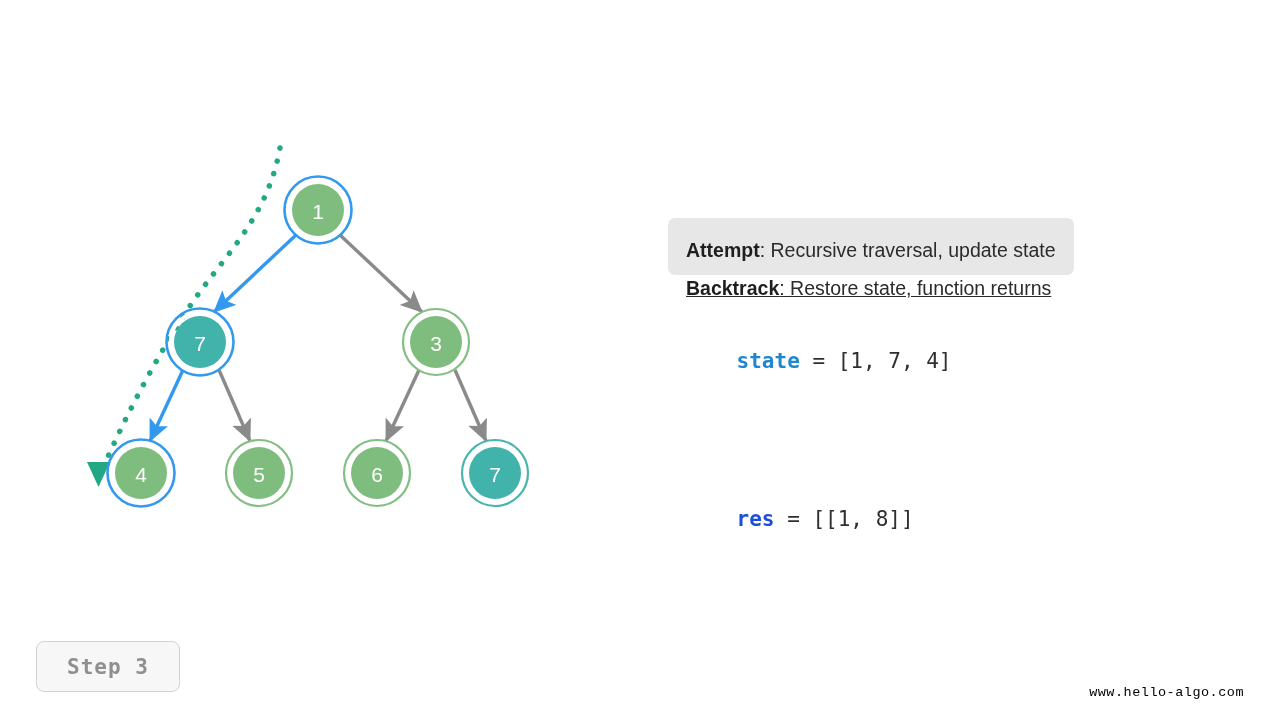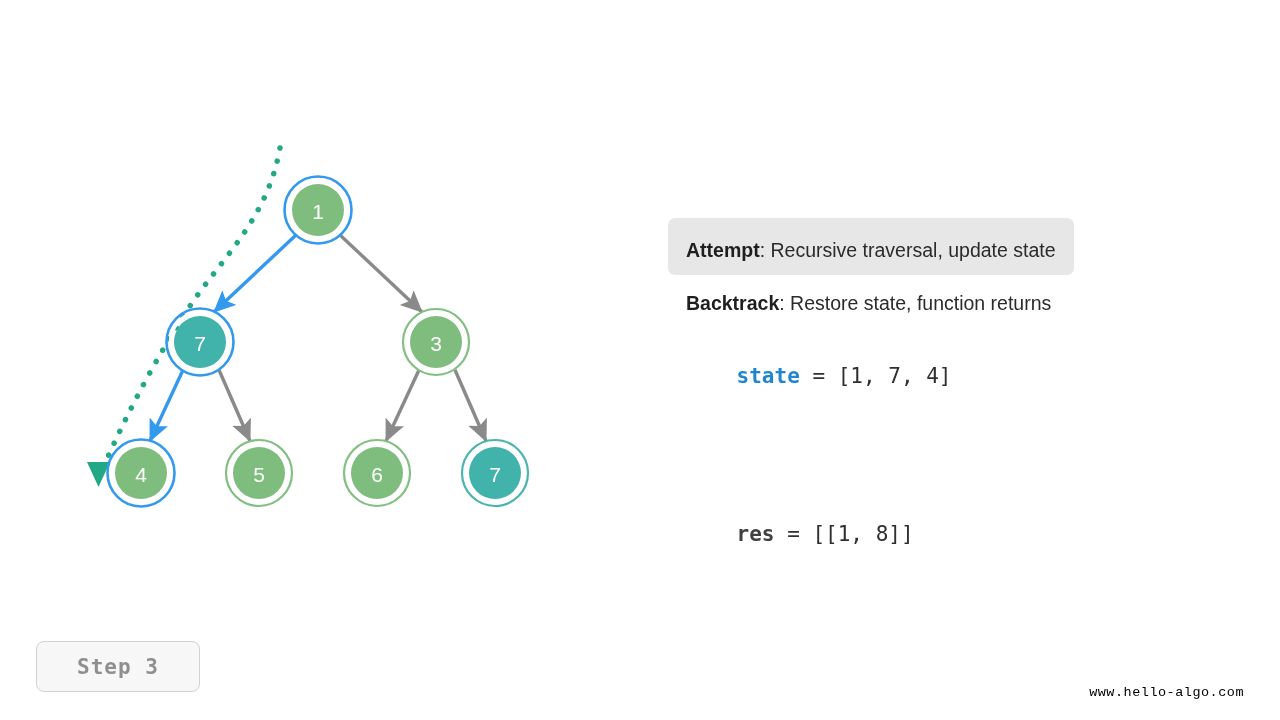--- a/index.html
+++ b/index.html
@@ -44,50 +44,50 @@
   }
   .info-line.highlight {
     background: #e7e7e7;
     border-radius: 7px;
     padding: 19px 18px 12px 18px;
     margin-left: -18px;
     display: inline-block;
   }
   .info-line.plain {
     padding: 0;
-    margin-top: 15px;
+    text-decoration: underline;
   }
   .info-line b {
     font-weight: bold;
     color: #1f1f1f;
   }
   .code-line {
     font-family: "DejaVu Sans Mono", "Liberation Mono", monospace;
     font-size: 21px;
     color: #2f2f2f;
     letter-spacing: 0px;
     white-space: pre;
   }
   .code-line.first { margin-top: 24px; }
   .code-line.second { margin-top: 86px; }
   .var-path {
     color: #1f86d0;
     font-weight: bold;
   }
   .var-res {
-    color: #404040;
+    color: #1d4ed8;
     font-weight: bold;
   }
 
   
   .step-badge {
     position: absolute;
     left: 36px;
     top: 641px;
-    width: 164px;
+    width: 144px;
     height: 51px;
     box-sizing: border-box;
     border: 1px solid #d2d2d2;
     border-radius: 8px;
     background: #f7f7f7;
     display: flex;
     align-items: center;
     justify-content: center;
     font-family: "DejaVu Sans Mono", "Liberation Mono", monospace;
     font-size: 21px;

